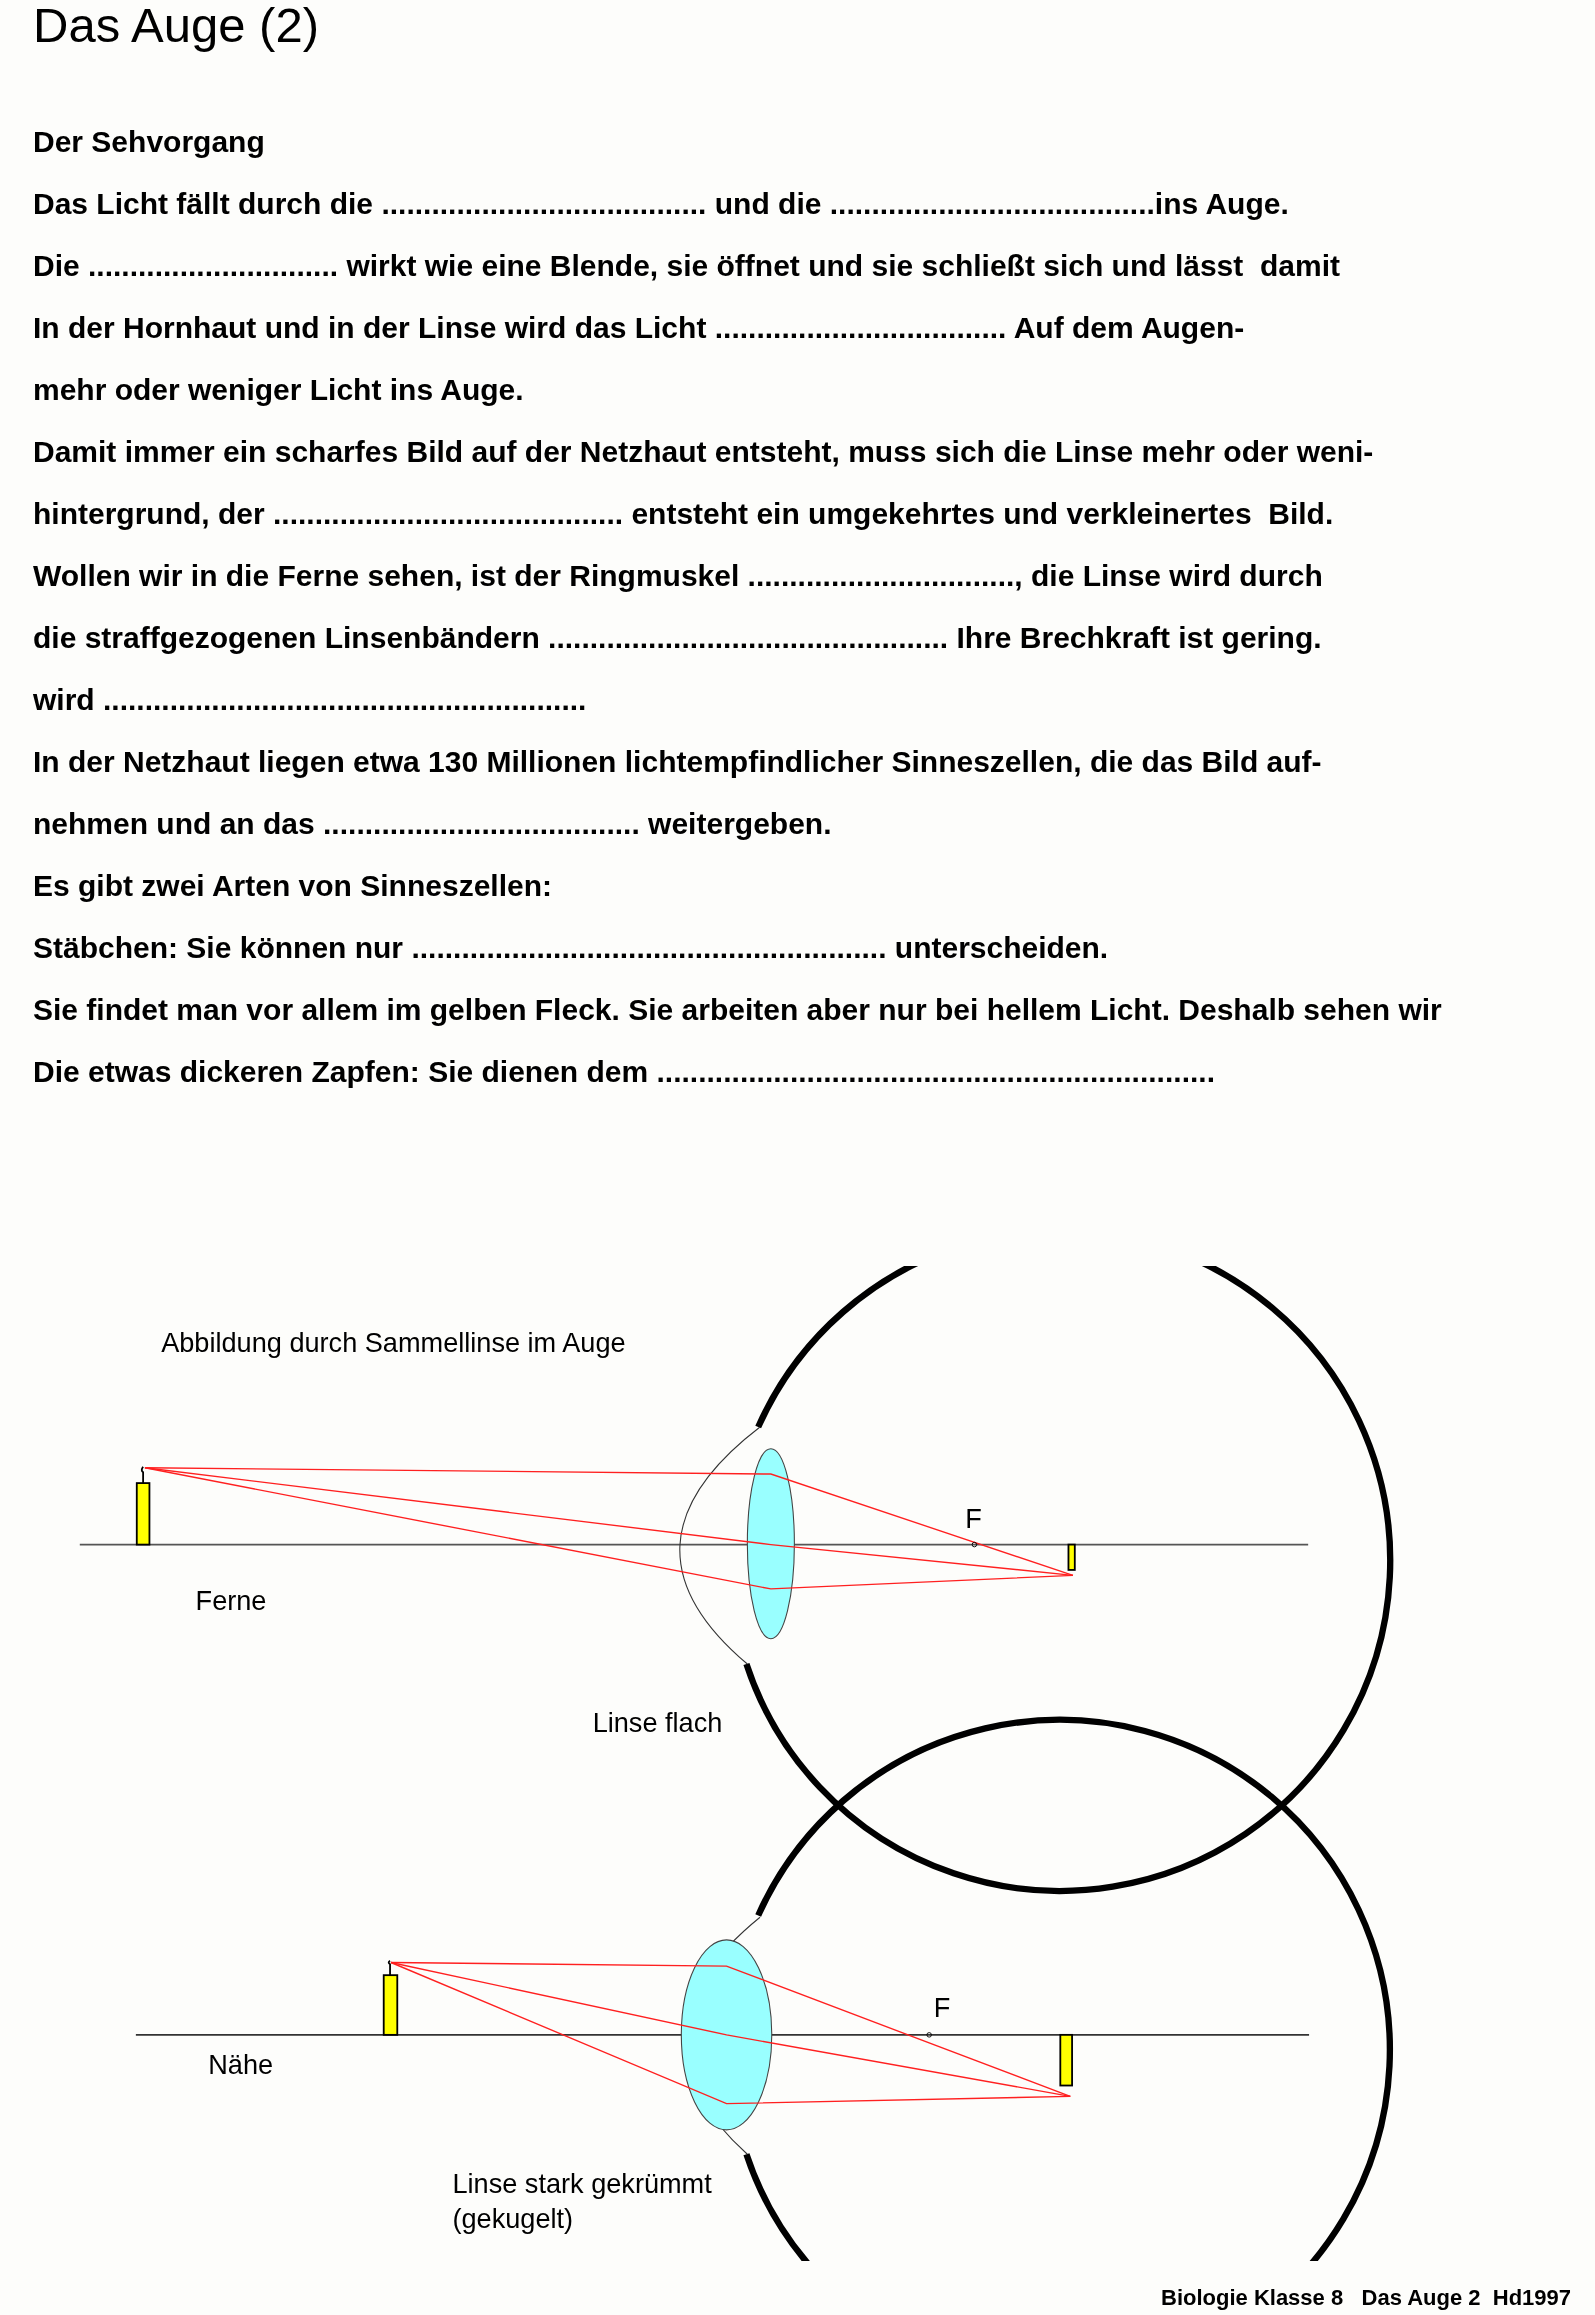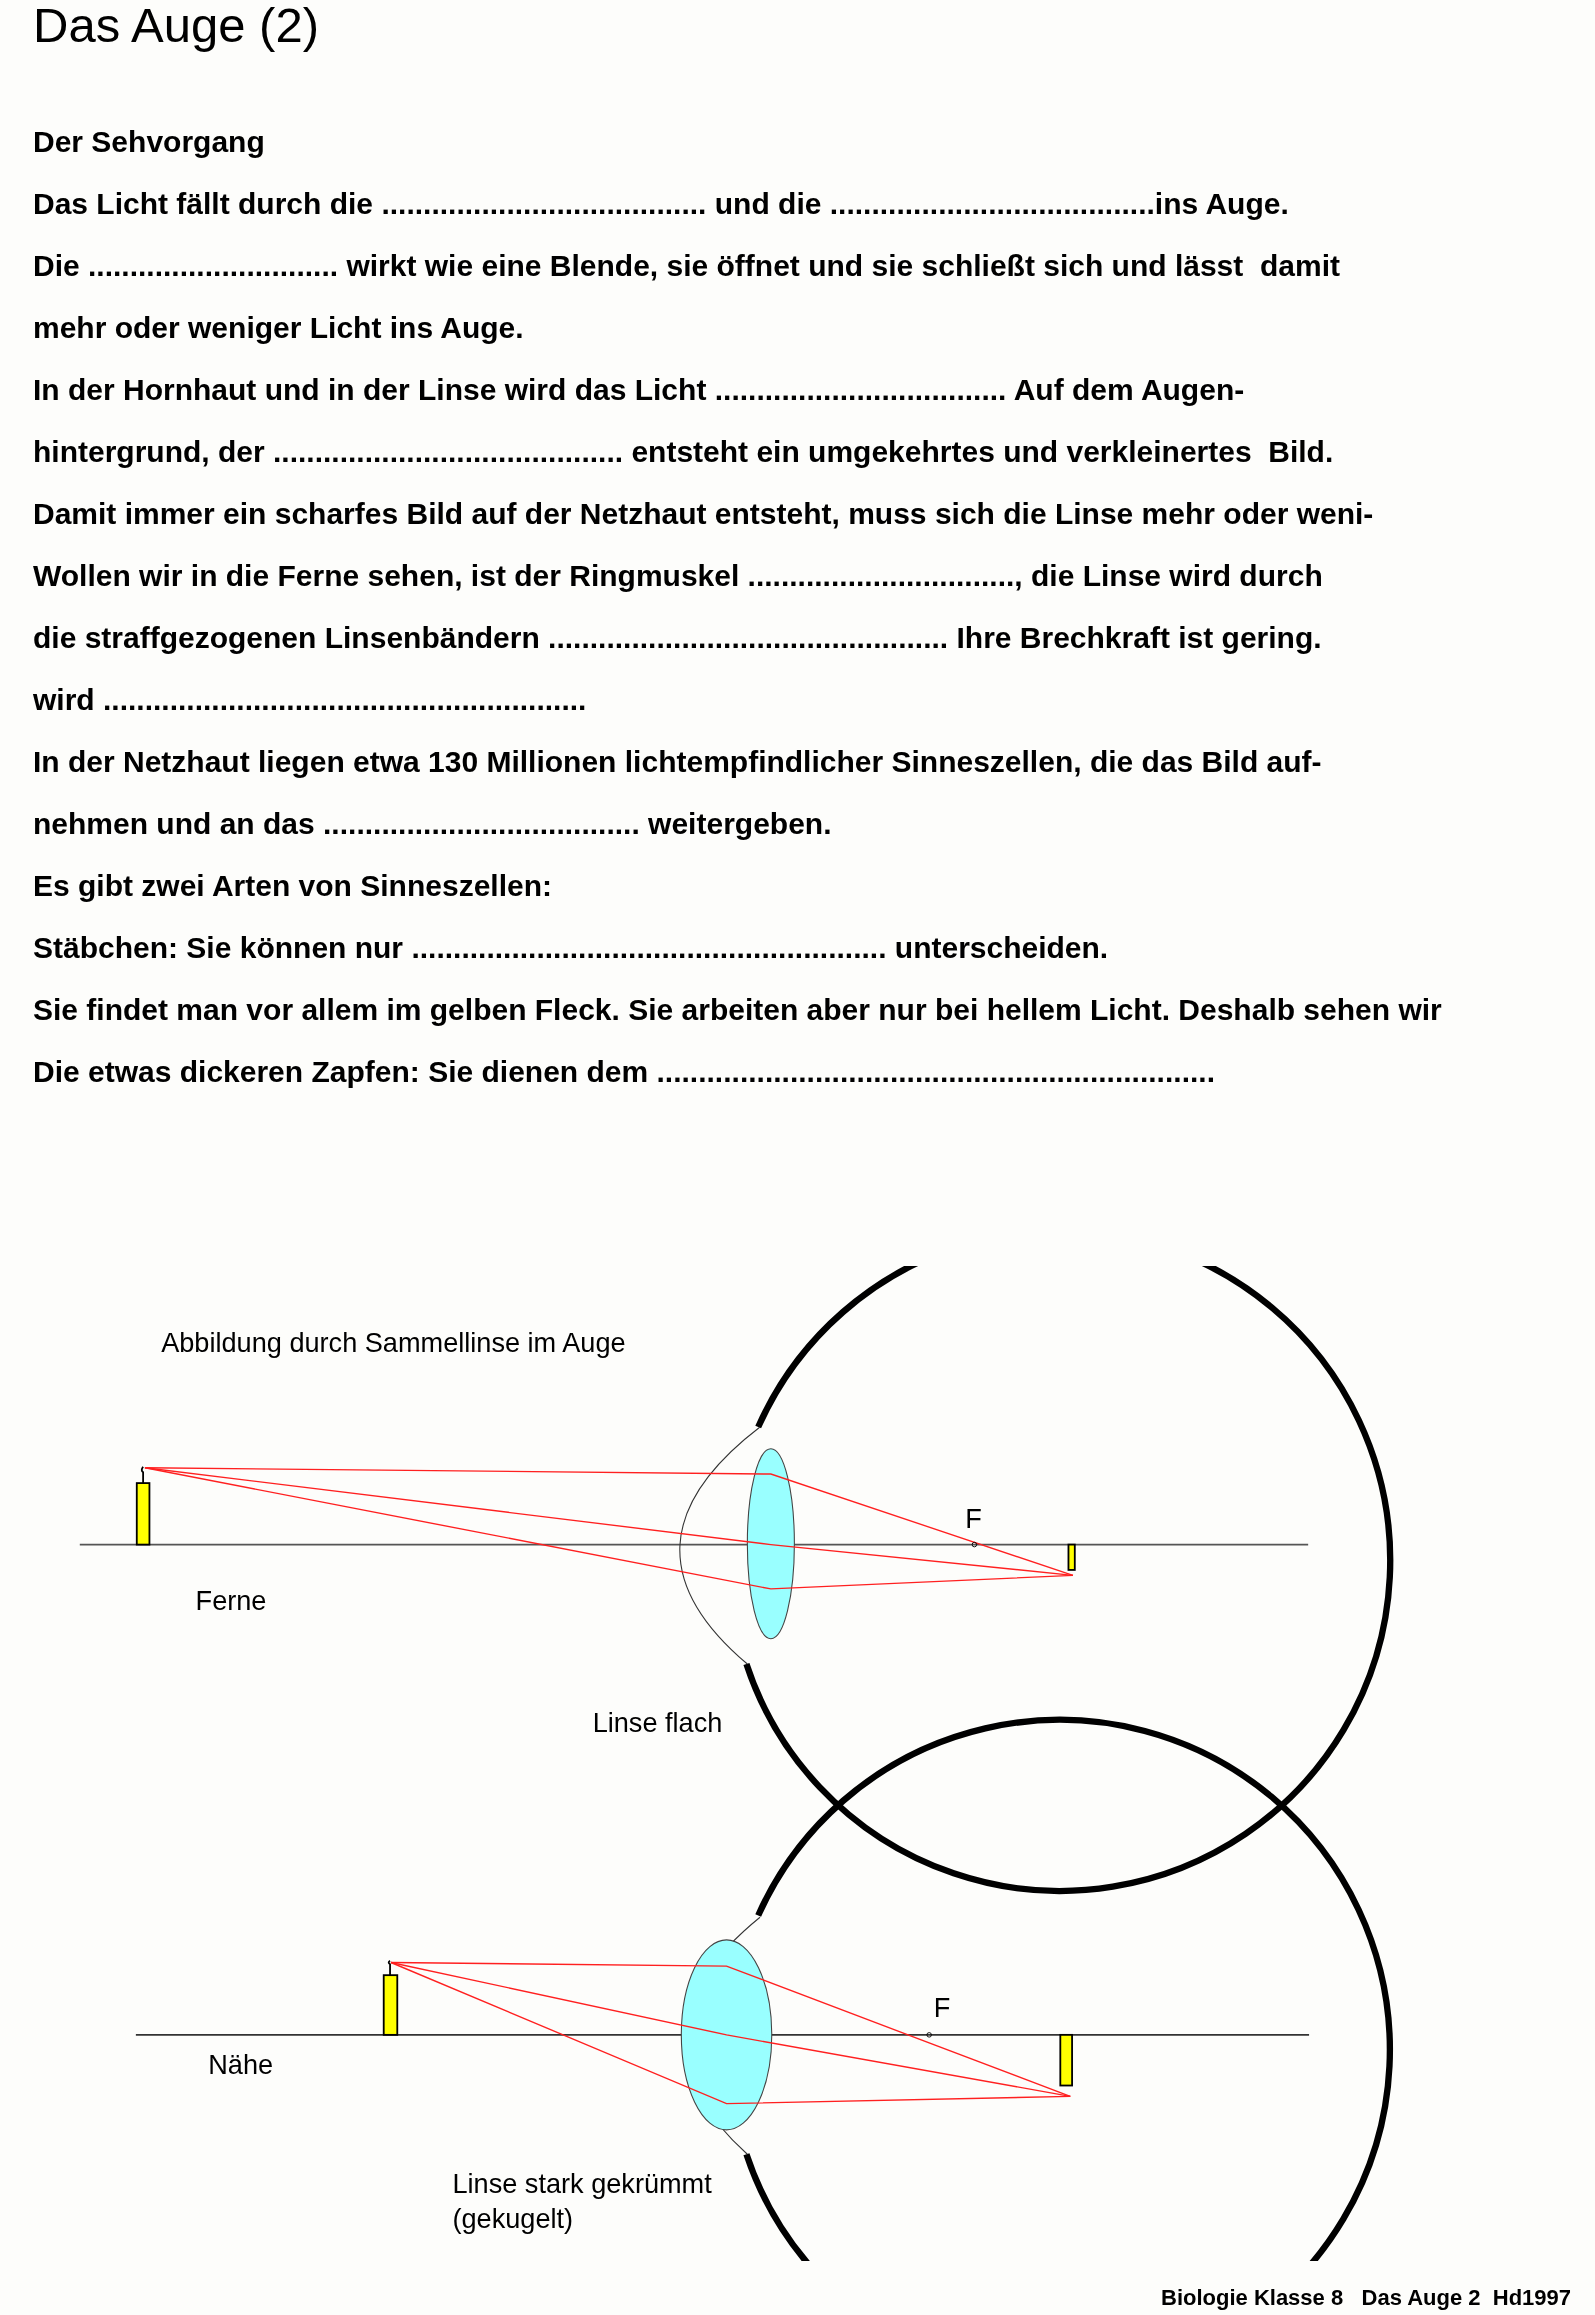--- a/index.html
+++ b/index.html
@@ -14,24 +14,24 @@
 </style>
 </head>
 <body>
 
 <h1 class="title">Das Auge (2)</h1>
 
 <div class="text-block">
   <div class="line">Der Sehvorgang</div>
   <div class="line">Das Licht fällt durch die ....................................... und die .......................................ins Auge.</div>
   <div class="line">Die .............................. wirkt wie eine Blende, sie öffnet und sie schließt sich und lässt  damit</div>
+  <div class="line">In der Hornhaut und in der Linse wird das Licht ................................... Auf dem Augen-</div>
   <div class="line">mehr oder weniger Licht ins Auge.</div>
-  <div class="line">In der Hornhaut und in der Linse wird das Licht ................................... Auf dem Augen-</div>
+  <div class="line">Damit immer ein scharfes Bild auf der Netzhaut entsteht, muss sich die Linse mehr oder weni-</div>
   <div class="line">hintergrund, der .......................................... entsteht ein umgekehrtes und verkleinertes  Bild.</div>
-  <div class="line">Damit immer ein scharfes Bild auf der Netzhaut entsteht, muss sich die Linse mehr oder weni-</div>
   <div class="line">Wollen wir in die Ferne sehen, ist der Ringmuskel ................................, die Linse wird durch</div>
   <div class="line">die straffgezogenen Linsenbändern ................................................ Ihre Brechkraft ist gering.</div>
   <div class="line">wird ..........................................................</div>
   <div class="line">In der Netzhaut liegen etwa 130 Millionen lichtempfindlicher Sinneszellen, die das Bild auf-</div>
   <div class="line">nehmen und an das ...................................... weitergeben.</div>
   <div class="line">Es gibt zwei Arten von Sinneszellen:</div>
   <div class="line">Stäbchen: Sie können nur ......................................................... unterscheiden.</div>
   <div class="line">Sie findet man vor allem im gelben Fleck. Sie arbeiten aber nur bei hellem Licht. Deshalb sehen wir</div>
   <div class="line">Die etwas dickeren Zapfen: Sie dienen dem ...................................................................</div>
 </div>

